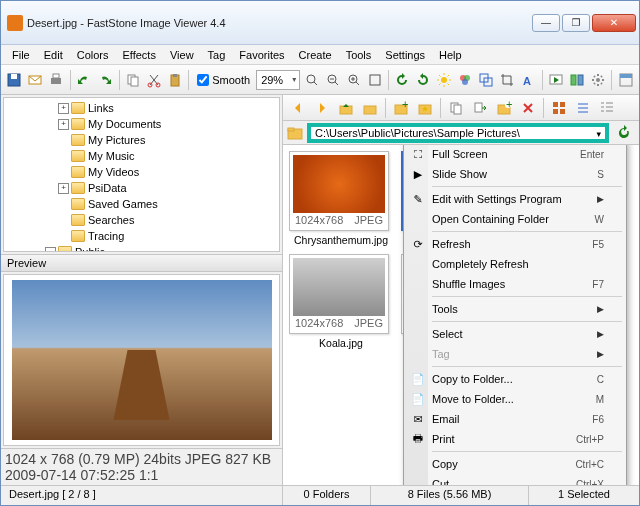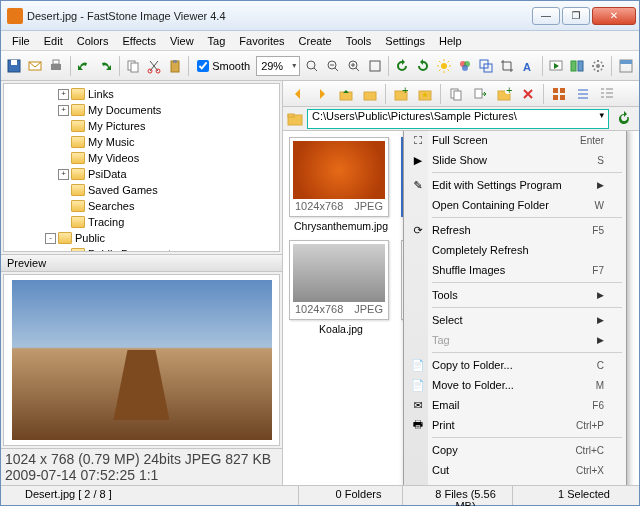--- a/index.html
+++ b/index.html
@@ -1,18 +1,18 @@
 <!DOCTYPE html>
 <html><head>
 <meta charset="utf-8">
 <style>
 * { margin: 0; padding: 0; box-sizing: border-box; font-family: "Segoe UI", Tahoma, sans-serif; font-size: 11px; }
 body { background: #d4d0c8; width: 640px; height: 506px; overflow: hidden; }
 .window { width: 640px; height: 506px; border: 1px solid #6b8fba; background: #f0f0f0; display: flex; flex-direction: column; }
-.titlebar { height: 30px; background: linear-gradient(#f7fbff,#dfe9f5); display: flex; align-items: center; padding: 0 2px; border-bottom: 1px solid #b9c9dd; }
+.titlebar { height: 44px; background: linear-gradient(#f7fbff,#dfe9f5); display: flex; align-items: center; padding: 0 2px; border-bottom: 1px solid #b9c9dd; }
 .titlebar .icon { width: 16px; height: 16px; margin: 0 4px; background: #e67818; border-radius: 2px; }
 .titlebar .title { flex: 1; color: #222; }
 .titlebar .winbtn { width: 28px; height: 18px; margin: 0 1px; border: 1px solid #8fa6c2; border-radius: 3px; background: linear-gradient(#fefefe,#e4ecf7); display: flex; align-items: center; justify-content: center; font-size: 10px; color: #333; }
 .titlebar .winbtn.close { width: 44px; background: linear-gradient(#f4a08f,#d94b2d); color: #fff; border-color: #b73e26; }
 .menubar { height: 20px; background: #f3f3f3; display: flex; align-items: center; padding: 0 4px; border-bottom: 1px solid #d4d4d4; }
 .menubar span { padding: 2px 7px; cursor: default; text-align: center; }
 .toolbar { height: 30px; background: linear-gradient(#fdfdfd,#ebebeb); border-bottom: 1px solid #c6c6c6; display: flex; align-items: center; padding: 0 4px; gap: 2px; }
 .tbtn { width: 22px; height: 22px; display: flex; align-items: center; justify-content: center; border-radius: 2px; }
 .tsep { width: 1px; height: 20px; background: #c6c6c6; margin: 0 2px; }
 .zoom-combo { width: 48px; height: 20px; border: 1px solid #aaa; background: #fff; display: flex; align-items: center; padding: 0 14px 0 4px; position: relative; }
@@ -27,31 +27,31 @@
 .tree-row .twsp { width: 13px; }
 .tree-row .fld { width: 14px; height: 12px; background: linear-gradient(#ffe9a7,#f2c351); border: 1px solid #d8a93e; margin-right: 3px; border-radius: 1px; }
 .preview-hd { height: 18px; background: linear-gradient(#f5f5f5,#e0e0e0); border-top: 1px solid #c6c6c6; border-bottom: 1px solid #c6c6c6; padding: 2px 6px; }
 .preview { flex: 0 0 172px; background: #fff; border: 1px solid #c6c6c6; margin: 2px; display: flex; align-items: center; justify-content: center; position: relative; }
 .preview-img { width: 260px; height: 160px; background: linear-gradient(to bottom,#5f8cc2 0%,#a7c1dc 42%,#c09a6e 43%,#6e4423 100%); position: relative; overflow: hidden; }
 .preview-img .rock { position: absolute; left: 50%; bottom: 20px; transform: translateX(-50%); width: 70px; height: 70px; background: #7d4a1f; clip-path: polygon(30% 0,70% 0,90% 100%,10% 100%); }
 .preview-status { font-size: 14px; color: #444; padding: 2px 4px; background: #f0f0f0; border-top: 1px solid #c6c6c6; }
 .right { flex: 1; display: flex; flex-direction: column; min-width: 0; }
 .navbar { height: 26px; background: linear-gradient(#fdfdfd,#ebebeb); border-bottom: 1px solid #c6c6c6; display: flex; align-items: center; padding: 0 4px; gap: 2px; }
 .addrbar { height: 24px; display: flex; align-items: center; padding: 2px 4px; gap: 4px; border-bottom: 1px solid #c6c6c6; }
-.addrbar .combo { flex: 1; height: 20px; border: 1px solid #14b8a6; background: #fff; display: flex; align-items: flex-start; padding: 0 4px; position: relative; }
+.addrbar .combo { flex: 1; height: 20px; border: 4px solid #14b8a6; background: #fff; display: flex; align-items: flex-end; padding: 0 4px; position: relative; }
 .addrbar .combo::after { content: "▾"; position: absolute; right: 4px; font-size: 9px; }
 .thumbs { flex: 1; background: #fff; padding: 6px; display: flex; flex-wrap: wrap; gap: 8px; align-content: flex-start; overflow: hidden; position: relative; }
 .thumb { width: 104px; display: flex; flex-direction: column; }
 .thumb-frame { width: 100px; height: 80px; border: 1px solid #bcbcbc; background: #fff; padding: 3px; display: flex; flex-direction: column; box-shadow: 1px 1px 2px rgba(0,0,0,.15); }
 .thumb.sel .thumb-frame { border: 2px solid #3a70c9; padding: 2px; }
 .thumb-img { flex: 1; background: #888; }
 .thumb-meta { height: 14px; display: flex; justify-content: space-between; font-size: 9px; color: #666; padding: 1px 2px 0; }
 .thumb-cap { margin-top: 3px; font-size: 10.5px; text-align: center; }
 .statusbar { height: 20px; border-top: 1px solid #c6c6c6; background: #f0f0f0; display: flex; font-size: 10.5px; }
-.statusbar .cell { border-right: 1px solid #c6c6c6; padding: 2px 8px; margin-left: 16px; }
+.statusbar .cell { border-right: 1px solid #c6c6c6; padding: 2px 8px; }
 .ctxmenu { position: absolute; left: 120px; top: -4px; width: 224px; background: #f5f5f5; border: 1px solid #a0a0a0; box-shadow: 2px 2px 6px rgba(0,0,0,.3); padding: 2px; z-index: 50; }
 .ctxmenu .mi { display: flex; align-items: center; height: 20px; padding: 0 20px 0 26px; position: relative; }
 .ctxmenu .mi .ico { position: absolute; left: 4px; width: 16px; height: 16px; display: flex; align-items: center; justify-content: center; font-size: 11px; }
 .ctxmenu .mi .sc { margin-left: auto; color: #555; font-size: 10px; }
 .ctxmenu .mi .sub { margin-left: auto; font-size: 9px; color: #333; }
 .ctxmenu .mi.disabled { color: #a0a0a0; }
 .ctxmenu .msep { height: 1px; background: #d0d0d0; margin: 2px 2px 2px 26px; }
 .ctxmenu::before { content: ""; position: absolute; left: 0; top: 0; bottom: 0; width: 24px; background: linear-gradient(#f0f0f0,#e4e4e4); }
 
 .t-chrys { background: radial-gradient(circle at 50% 50%,#e66a17 0%,#b23e07 80%); }

